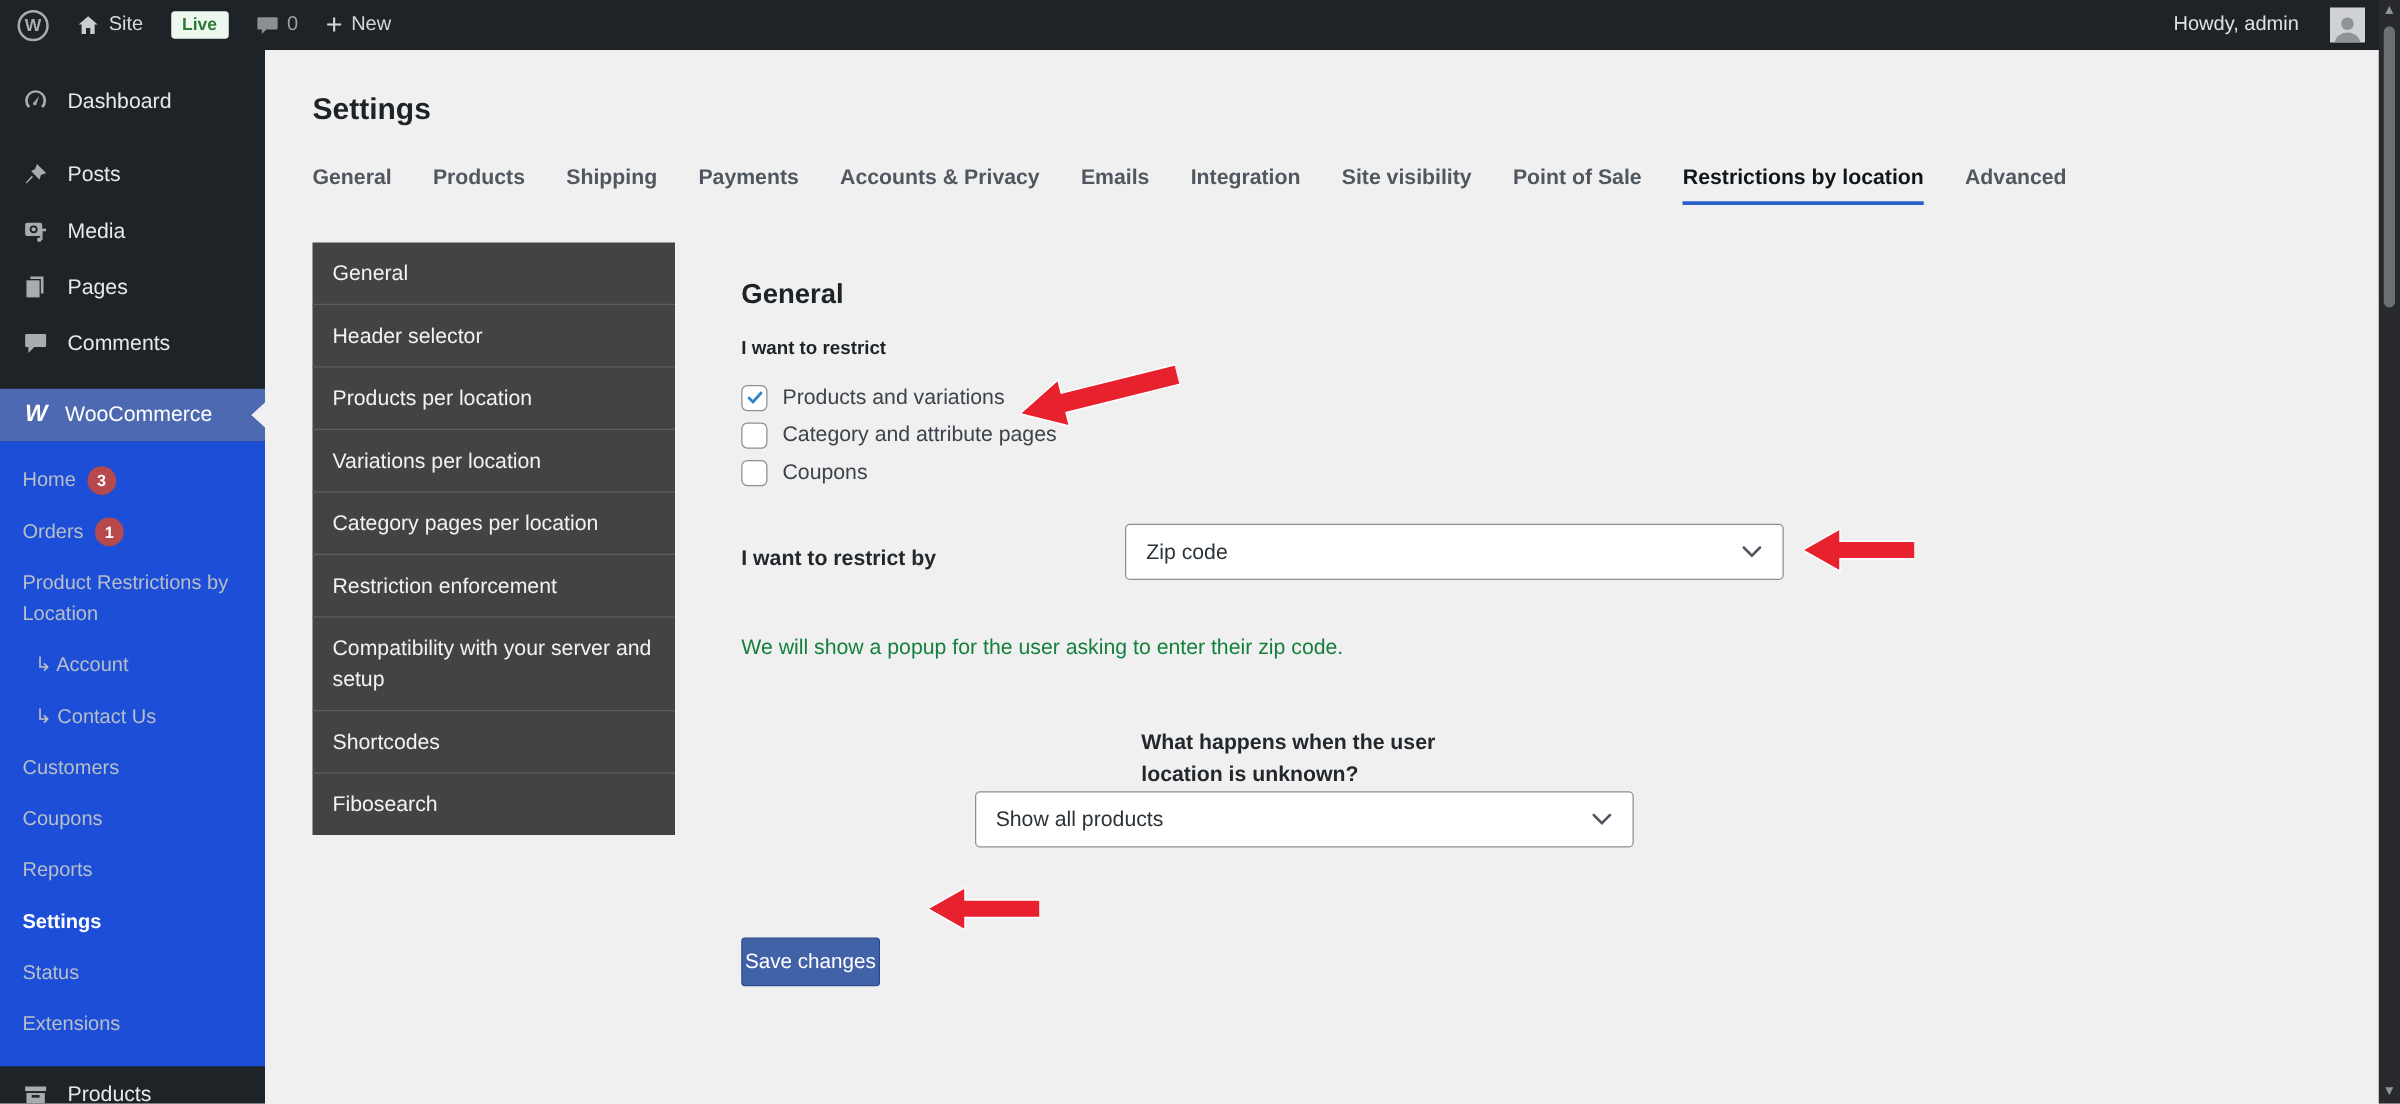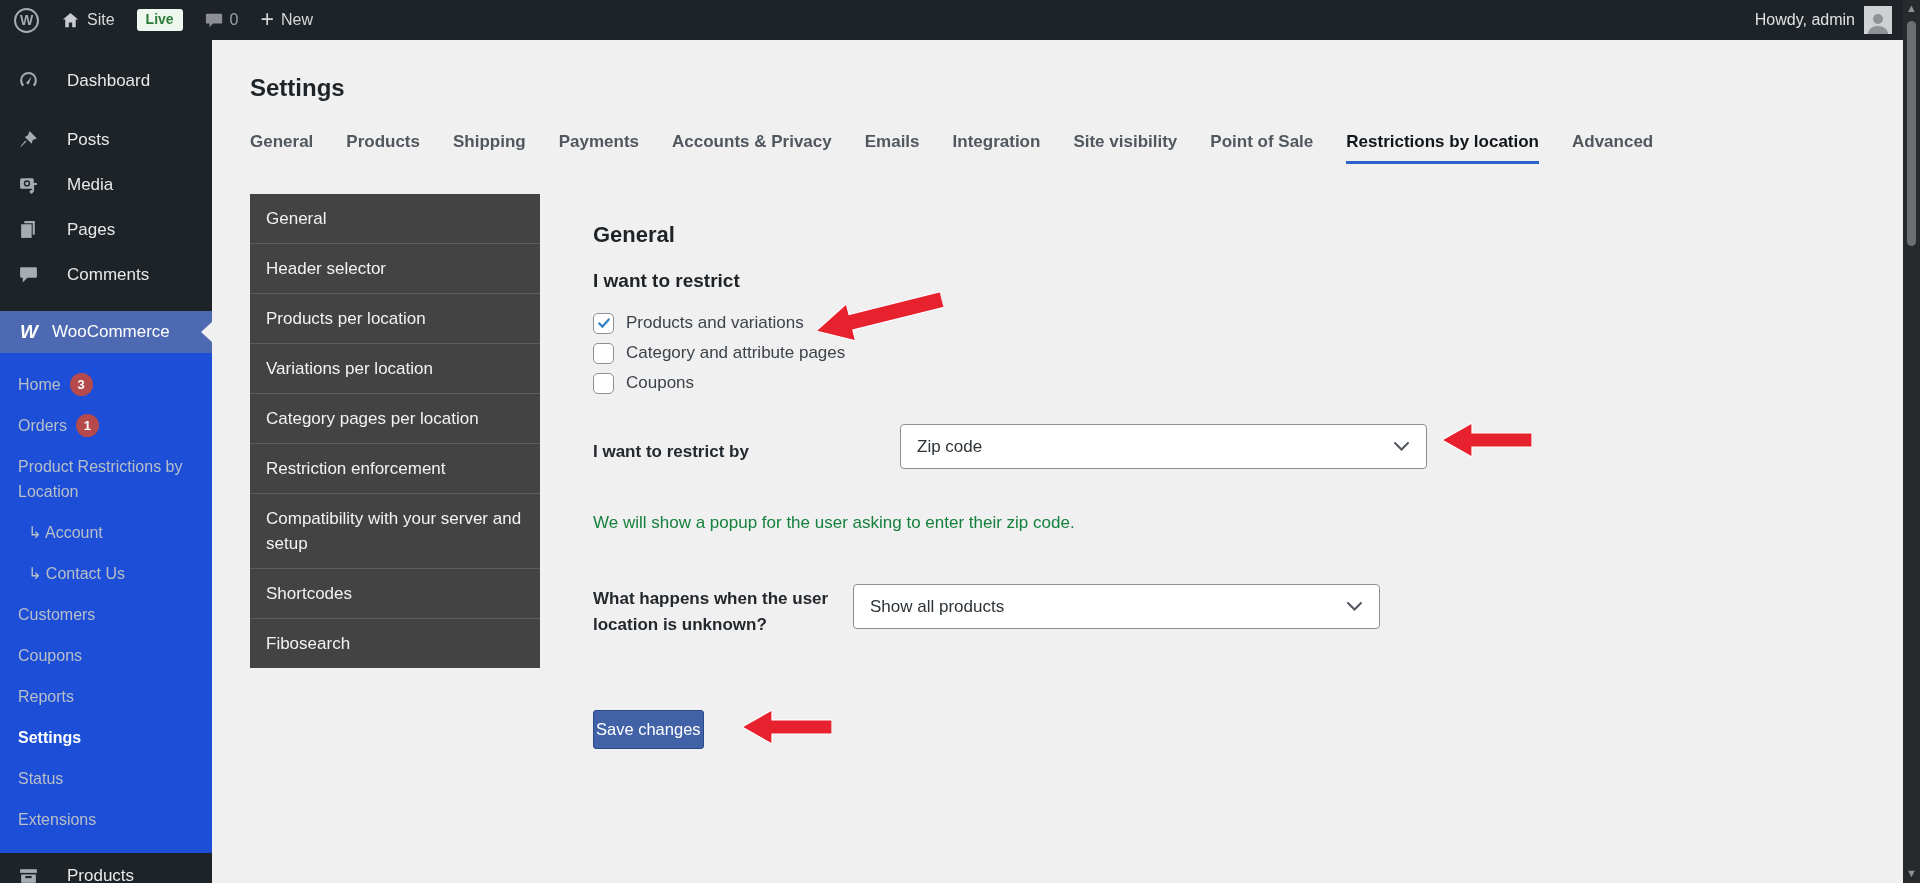--- a/index.html
+++ b/index.html
@@ -13,29 +13,29 @@
               justify-content:space-between; z-index:30; }
   .ab-left { display:flex; align-items:center; gap:22px; padding-left:14px; font-size:16px; }
   .ab-item { display:flex; align-items:center; gap:7px; cursor:pointer; color:#d5d8db; }
   .wp-logo { width:25px; height:25px; border-radius:50%; border:2px solid #a7acb1;
              color:#a7acb1; font-weight:700; font-size:14px; display:flex;
              align-items:center; justify-content:center; }
   .live-badge { background:#eef8ee; color:#2c7a36; font-size:14px; font-weight:600;
                 padding:2px 9px 3px; border-radius:3px; line-height:1.2; }
   .comment-count { color:#9ca1a7; }
   .plus { font-size:23px; font-weight:400; color:#d5d8db; line-height:1; margin-top:-2px; }
-  .ab-right { display:flex; align-items:center; gap:9px; padding-right:28px; font-size:16px; }
+  .ab-right { display:flex; align-items:center; gap:25px; padding-right:28px; font-size:16px; }
   .avatar { width:28px; height:28px; background:#cfd1d4; display:flex; align-items:flex-end;
             justify-content:center; overflow:hidden; }
 
   
   .sidebar { position:absolute; left:0; top:40px; width:212px; height:843px;
              background:#1d2327; color:#e6e8ea; overflow:hidden; }
   .sb-pad { height:18px; }
-  .menu-item { height:45px; display:flex; align-items:center; gap:28px; padding-left:18px;
+  .menu-item { height:45px; display:flex; align-items:center; gap:15px; padding-left:18px;
                font-size:17px; color:#e6e8ea; cursor:pointer; }
   .menu-item svg { flex:0 0 auto; }
   .sb-sep { height:14px; }
   .wc-item { position:relative; height:42px; background:#4d69b2; color:#fff; display:flex;
              align-items:center; gap:12px; padding-left:18px; font-size:17px; cursor:pointer; }
   .wc-w { font-weight:800; font-style:italic; font-size:19px; color:#fff; width:22px; text-align:center;}
   .wc-notch { position:absolute; right:0; top:50%; margin-top:-10px; width:0; height:0;
               border-top:10px solid transparent; border-bottom:10px solid transparent;
               border-right:11px solid #f0f0f1; }
   .submenu { background:#1d4ed8; padding:11px 0 13px; }
@@ -57,36 +57,36 @@
          white-space:nowrap; }
   .tab.active { color:#10151a; font-weight:700; border-bottom:3px solid #2a62c9; }
 
   .cols { display:flex; margin-top:30px; align-items:flex-start; }
   .section-nav { width:290px; background:#434343; }
   .sn-item { padding:12px 16px; font-size:17px; line-height:25px; color:#f2f2f2; cursor:pointer; }
   .sn-item + .sn-item { border-top:1px solid #5d5d5d; }
 
   .form-col { margin-left:53px; width:900px; }
   h2.sec-title { font-size:22px; font-weight:700; color:#1d2327; margin-top:28px; }
-  h3.sub-title { font-size:19px; font-weight:700; color:#1d2327; margin-top:22px; }
+  h3.sub-title { font-size:15px; font-weight:700; color:#1d2327; margin-top:22px; }
   .cb-group { margin-top:16px; }
   .cb-row { display:flex; align-items:center; gap:12px; height:30px; cursor:pointer; }
   .cb-box { width:21px; height:21px; background:#fff; border:1.5px solid #8c8f94;
             border-radius:5px; display:flex; align-items:center; justify-content:center; }
   .cb-label { font-size:17px; color:#3c434a; }
 
   .form-row { display:flex; align-items:center; margin-top:26px; }
   .form-label { width:307px; font-size:17px; font-weight:700; color:#23282d;
                 padding-top:11px; line-height:26px; }
   .select-box { width:527px; height:45px; background:#fff; border:1px solid #8c8f94;
                 border-radius:4px; display:flex; align-items:center; justify-content:space-between;
                 padding:0 16px; cursor:pointer; }
   .select-value { font-size:17px; color:#2c3338; }
   .note { margin-top:44px; font-size:17px; color:#15803d; }
-  .row2 { margin-top:42px; }
+  .row2 { margin-top:42px;flex-direction:column; }
   .row2 .form-label { width:260px; }
   .save-btn { margin-top:72px; display:inline-block; background:#44549f; background:#4262a8;
               border:1px solid #2b4a8c; color:#fff; font-size:16.5px; padding:9px 2px;
               border-radius:3px; cursor:pointer; }
 
   
   .arrow { position:absolute; z-index:20; pointer-events:none; }
   .arrow1 { left:816px; top:309px; width:130px; height:44px; transform:rotate(-14deg);
             transform-origin:0 50%; }
   .arrow2 { left:1442px; top:420px; width:90px; height:40px; }

